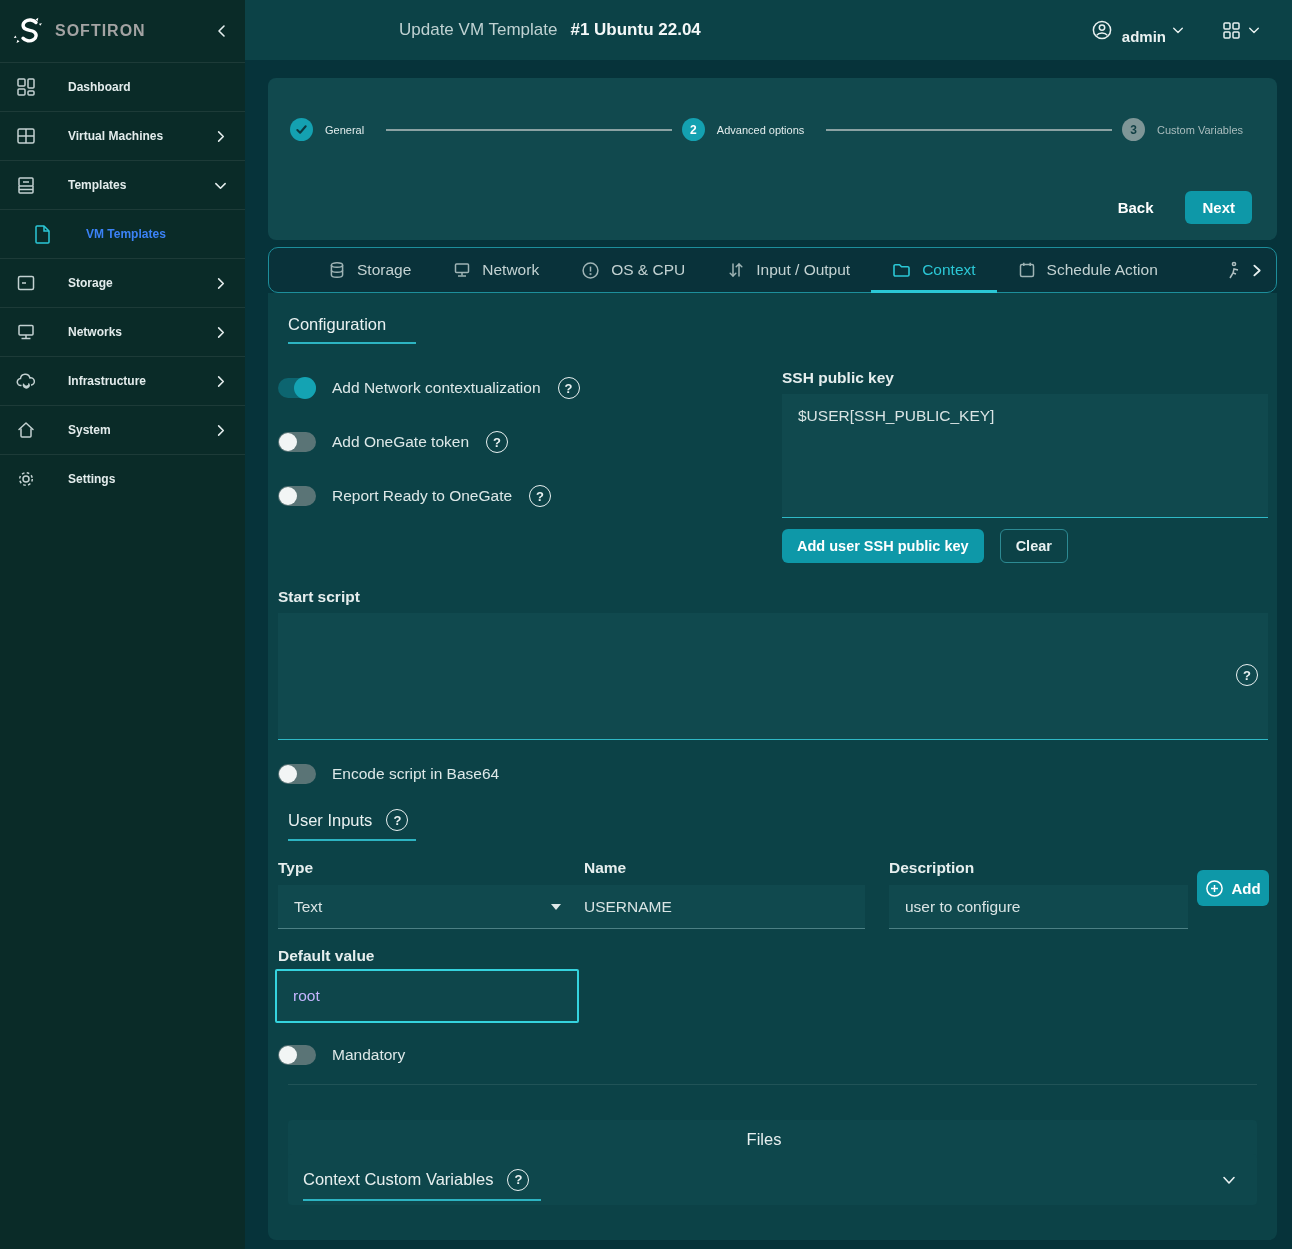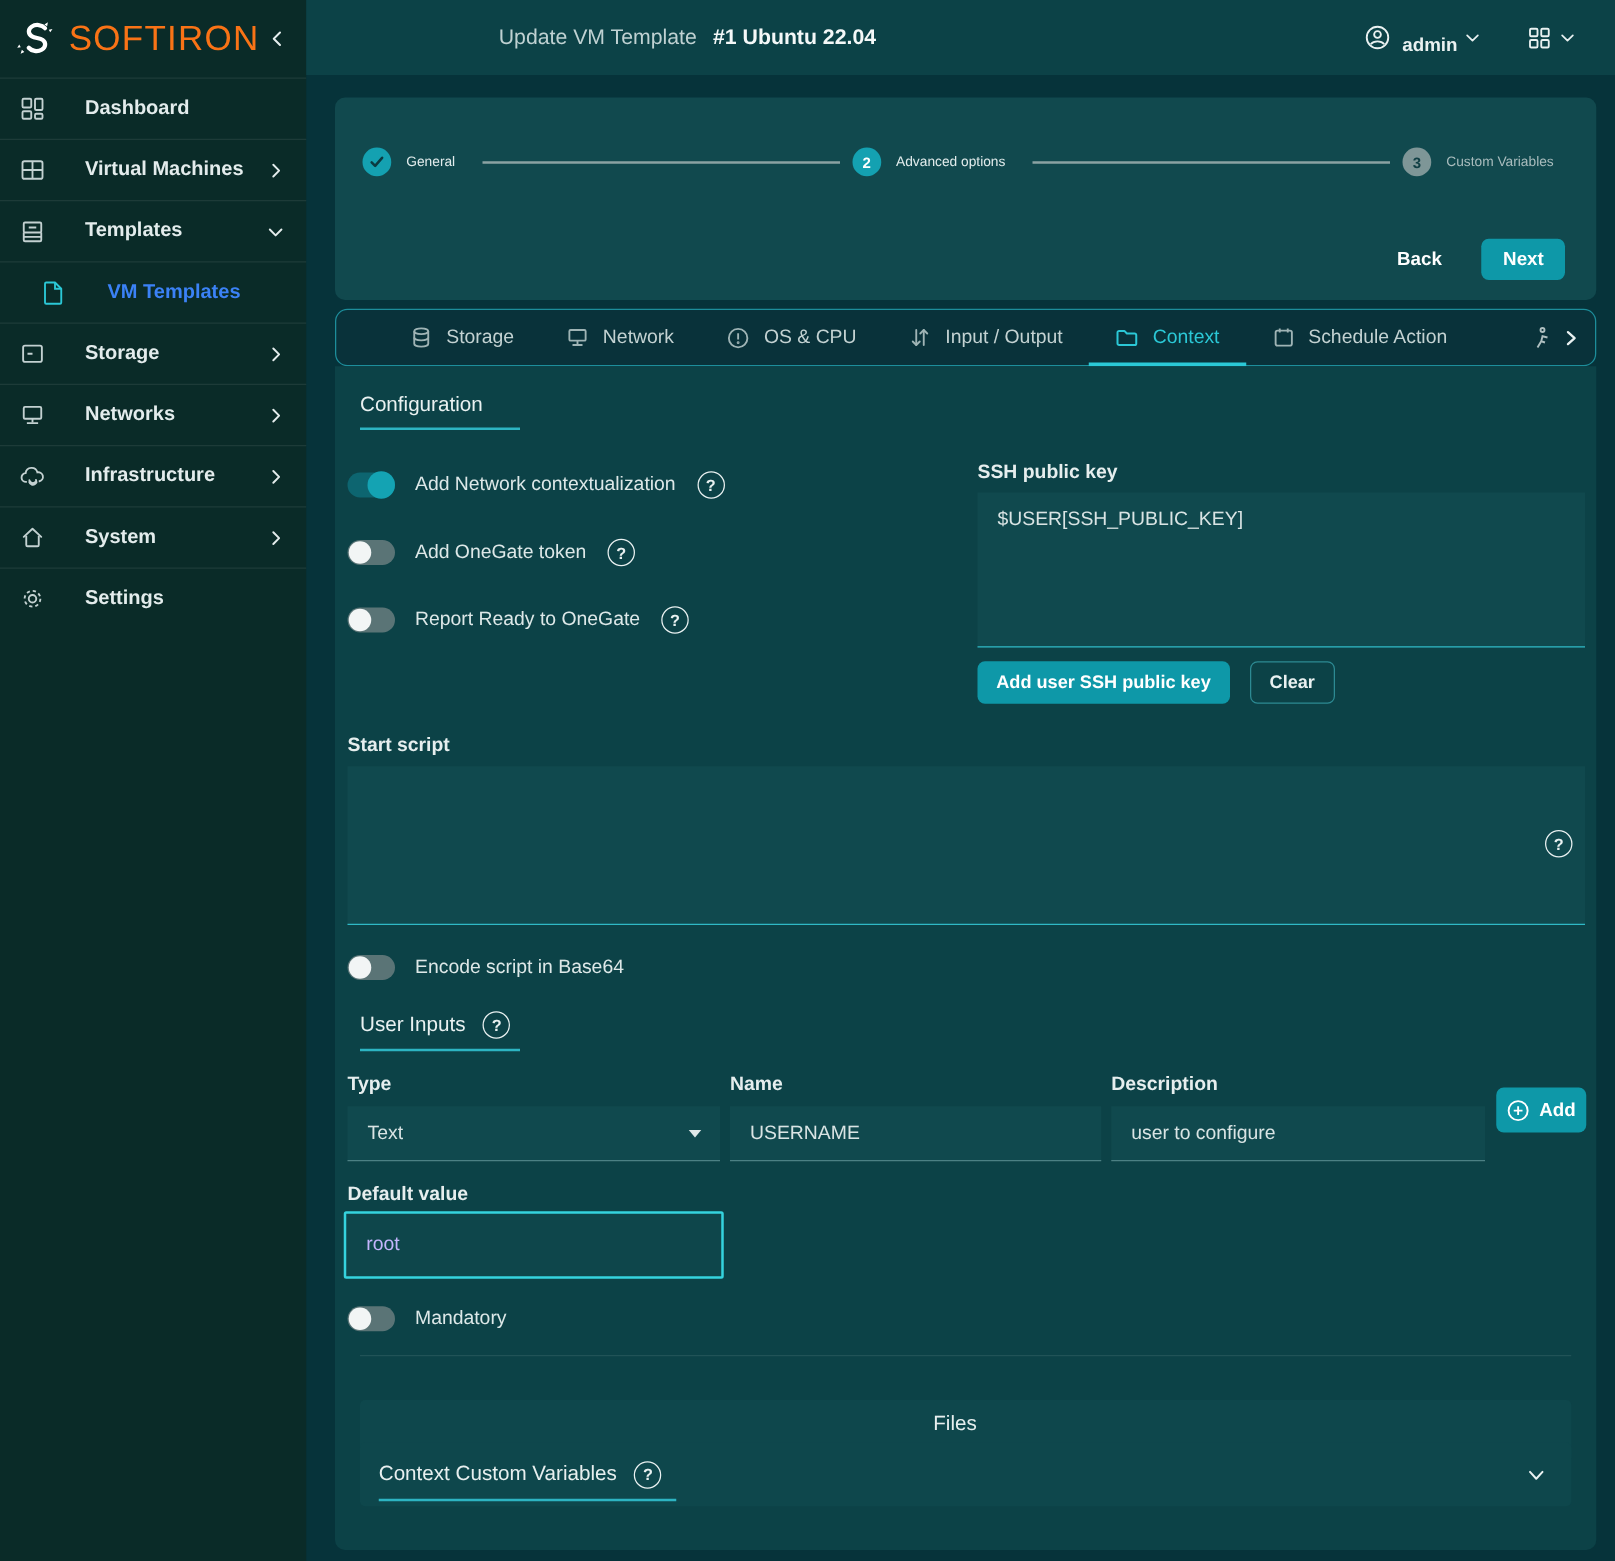--- a/index.html
+++ b/index.html
@@ -7,24 +7,24 @@
   .page {
     position:relative; width:1292px; height:1249px; overflow:hidden;
     background:#06333a; font-family:"Liberation Sans", sans-serif;
     -webkit-font-smoothing:antialiased;
   }
   svg { display:block; }
 
   
   .sidebar { position:absolute; left:0; top:0; width:245px; height:1249px; background:#0a2b28; color:#dfe9e9; }
   .logo-row { height:62px; display:flex; align-items:center; padding:0 16px 0 12px; }
-  .brand-name { color:#f97316; font-weight:400; font-size:28px; letter-spacing:1px; margin-left:9px; flex:1; }
+  .brand-name { color:#a3a3a3; font-weight:700; font-size:16px; letter-spacing:1px; margin-left:9px; flex:1; }
   .collapse-btn { color:#e6efef; cursor:pointer; }
   .nav-item { height:49px; display:flex; align-items:center; padding:0 18px 0 16px;
-    border-top:1px solid rgba(255,255,255,0.08); font-size:16px; font-weight:700; color:#e3ecec; cursor:pointer; }
+    border-top:1px solid rgba(255,255,255,0.08); font-size:12px; font-weight:700; color:#e3ecec; cursor:pointer; }
   .nav-item .nav-icon { width:20px; height:20px; margin-right:32px; color:#c3d1d1; flex:none; }
   .nav-item .nav-label { flex:1; }
   .nav-item .nav-chevron { color:#e3ecec; }
   .nav-item.child { padding-left:34px; color:#3b82f6; }
   .nav-item.child .nav-icon { color:#2bc8d6; margin-right:34px; width:18px; height:20px; }
 
   
   .header { position:absolute; left:245px; top:0; width:1047px; height:60px; background:#0c4247;
     display:flex; align-items:center; }
   .header-title { margin-left:154px; font-size:17px; color:#bfd1d2; }
@@ -447,21 +447,21 @@
     </div>
 
     <div class="field-label" style="left:10px; top:566px;">Type</div>
     <div class="field-label" style="left:316px; top:566px;">Name</div>
     <div class="field-label" style="left:621px; top:566px;">Description</div>
 
     <div class="select-filled" style="left:10px; top:592px; width:298px;">
       <span>Text</span>
       <span class="select-caret"></span>
     </div>
-    <input class="input-filled" style="left: 316px; top: 592px; width: 297px;" spellcheck="false" value="USERNAME">
+    <input class="input-filled" style="left: 300px; top: 592px; width: 297px;" spellcheck="false" value="USERNAME">
     <input class="input-filled" style="left: 621px; top: 592px; width: 299px;" spellcheck="false" value="user to configure">
 
     <button class="btn-add">
       <span>
         <svg width="19" height="19" viewBox="0 0 19 19" fill="none" stroke="#ffffff" stroke-width="1.5">
           <circle cx="9.5" cy="9.5" r="7.6"></circle>
             <line x1="9.5" y1="6" x2="9.5" y2="13"></line>
             <line x1="6" y1="9.5" x2="13" y2="9.5"></line>
           </svg>
       </span>

